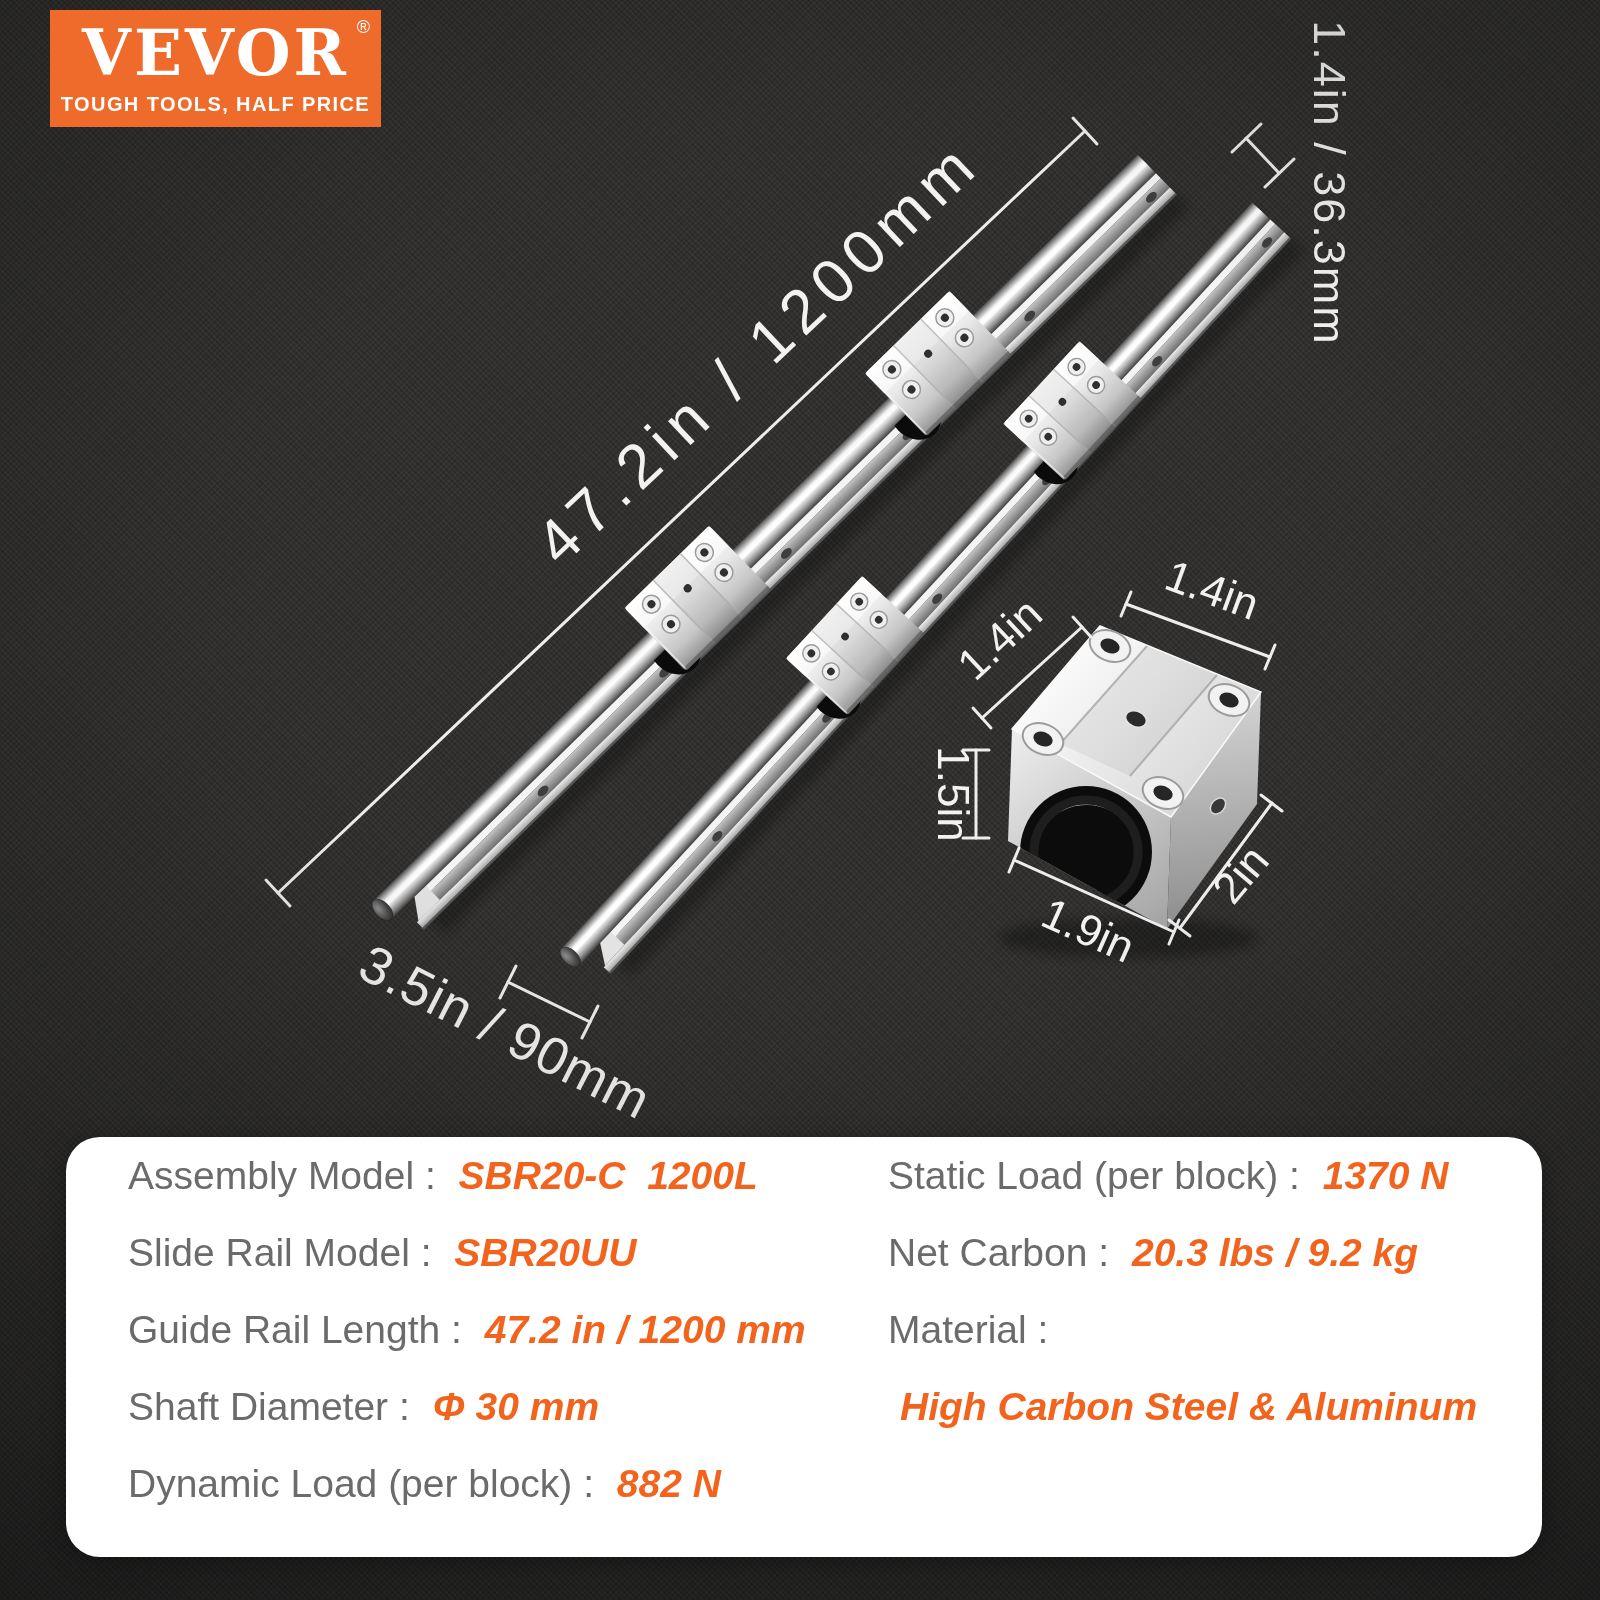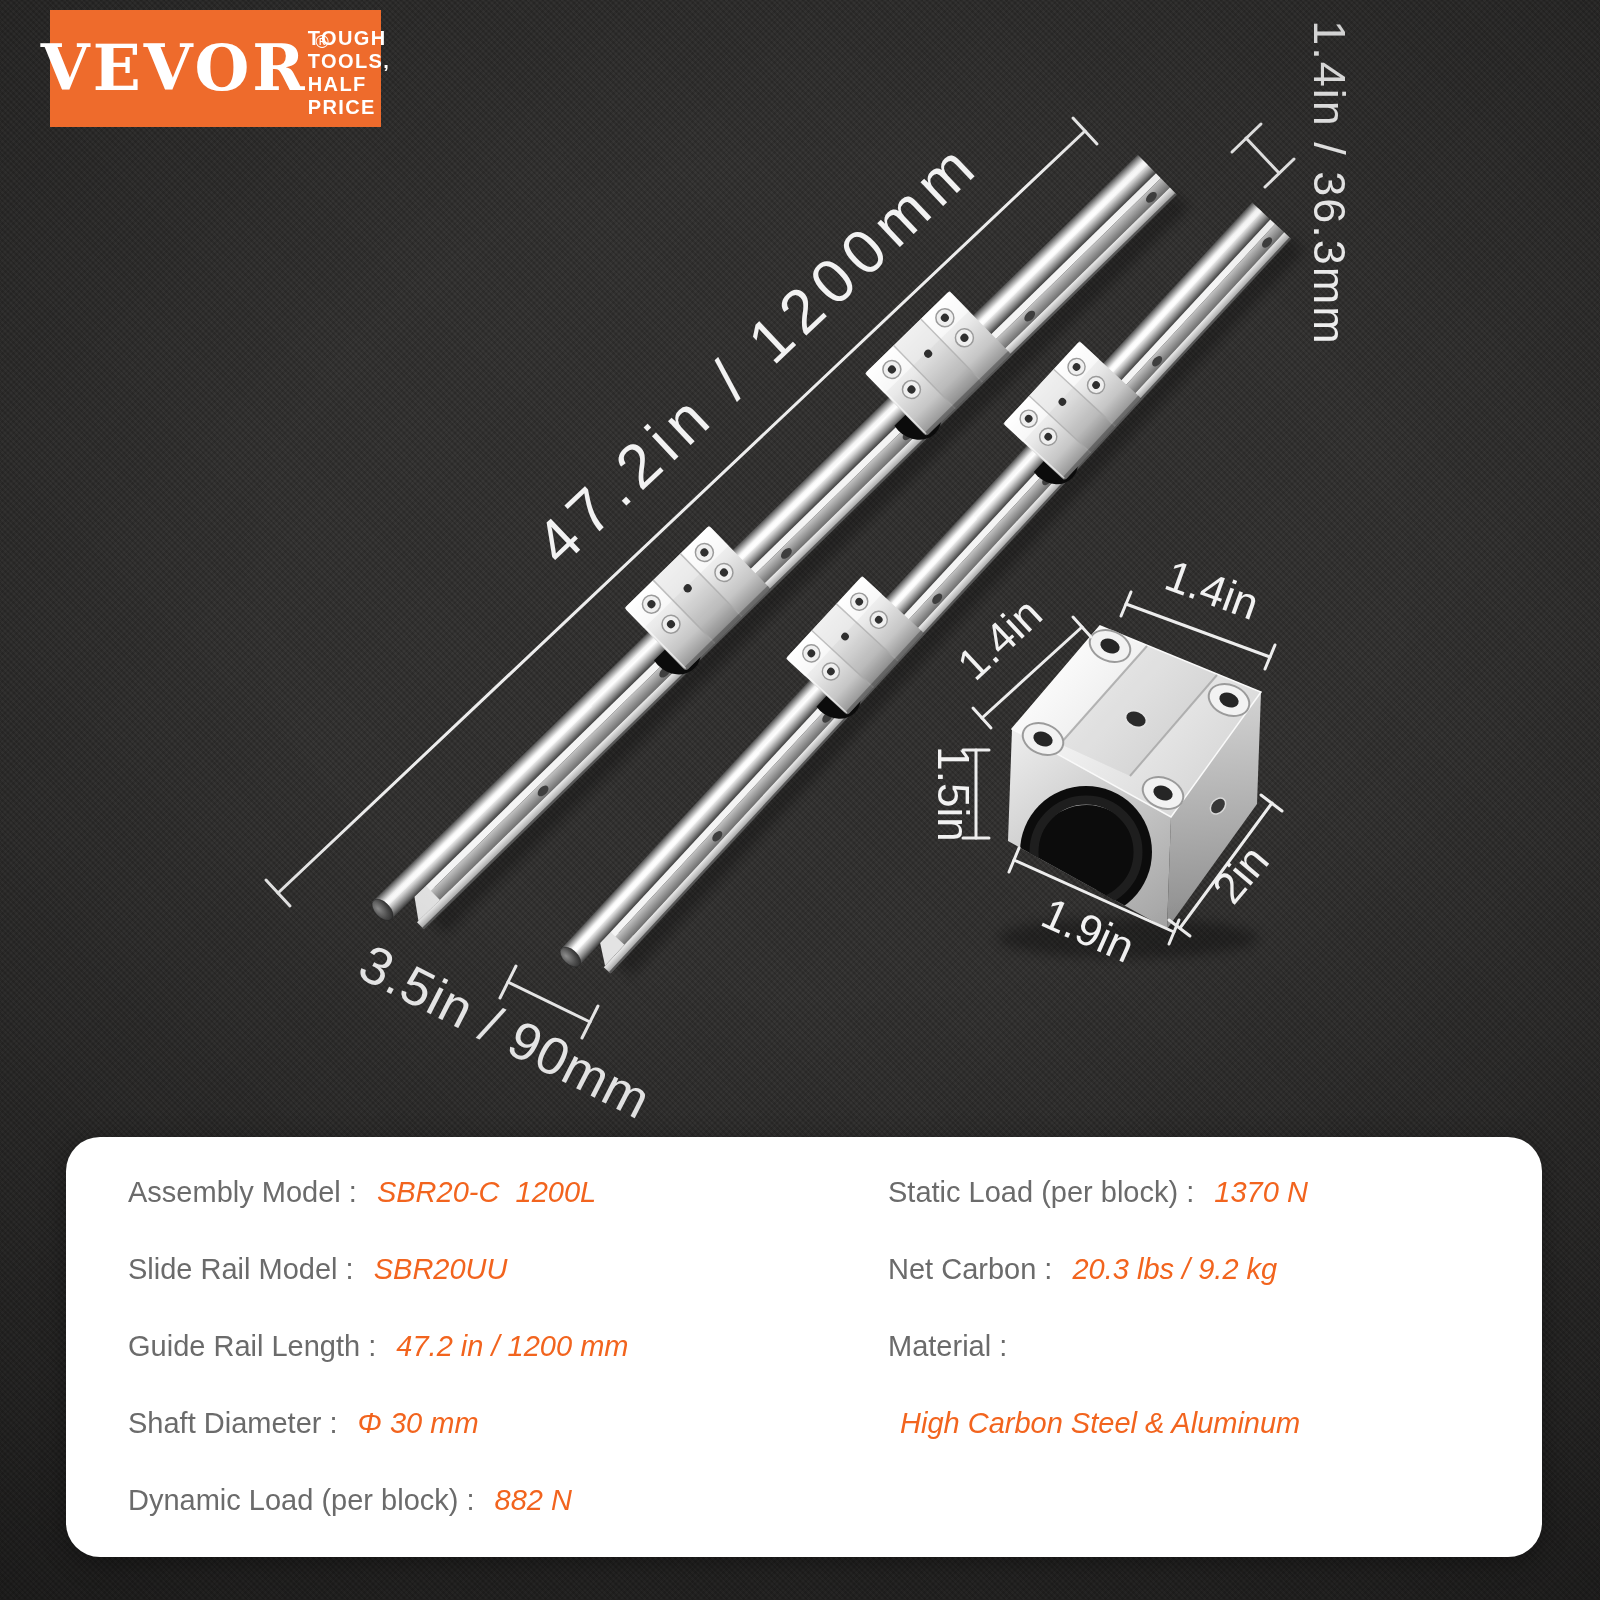--- a/index.html
+++ b/index.html
@@ -17,21 +17,21 @@
   }
   .vignette{
     position:absolute;left:0;top:0;width:1600px;height:1600px;pointer-events:none;
     background:radial-gradient(ellipse 115% 85% at 52% 36%,
       rgba(0,0,0,0) 30%, rgba(0,0,0,0.30) 72%, rgba(0,0,0,0.55) 100%);
   }
   
   .logo{
     position:absolute;left:50px;top:10px;width:331px;height:117px;
     background:var(--accent,#ee6b2c);
-    display:flex;align-items:center;justify-content:center;
+    display:flex;flex-direction:column;align-items:center;justify-content:center;
   }
   .logo-word{
     position:relative;
     font-family:"DejaVu Serif",serif;font-weight:700;
     font-size:63px;line-height:1;color:#ffffff;letter-spacing:3px;
   }
   .logo-reg{
     position:absolute;right:-24px;top:-4px;
     font-family:"Liberation Sans",sans-serif;font-size:18px;font-weight:400;
   }
@@ -49,27 +49,27 @@
   
   .spec-panel{
     position:absolute;left:66px;top:1137px;width:1476px;height:420px;
     background:#ffffff;border-radius:34px;
     box-shadow:0 6px 24px rgba(0,0,0,0.35);
   }
   .spec-col{position:absolute;top:17px;display:flex;flex-direction:column;}
   .spec-col.left{left:62px;}
   .spec-col.right{left:822px;}
   .spec-row{
-    height:77px;display:flex;align-items:center;
-    font-size:29px;white-space:pre;
+    height:77px;display:flex;
+    font-size:39px;white-space:pre;
   }
   .spec-label{color:var(--label,#6b6b6b);}
   .spec-value{
     color:var(--value,#f2641e);
-    font-weight:400;font-style:italic;margin-left:12px;
+    font-weight:700;font-style:italic;margin-left:12px;
   }
 </style>
 </head>
 <body>
 
 <div class="stage">
 
   <svg class="scene" width="1600" height="1140" viewBox="0 0 1600 1140">
     <defs>
       <linearGradient id="shaftG" gradientUnits="userSpaceOnUse" x1="0" y1="0" x2="0" y2="26">

